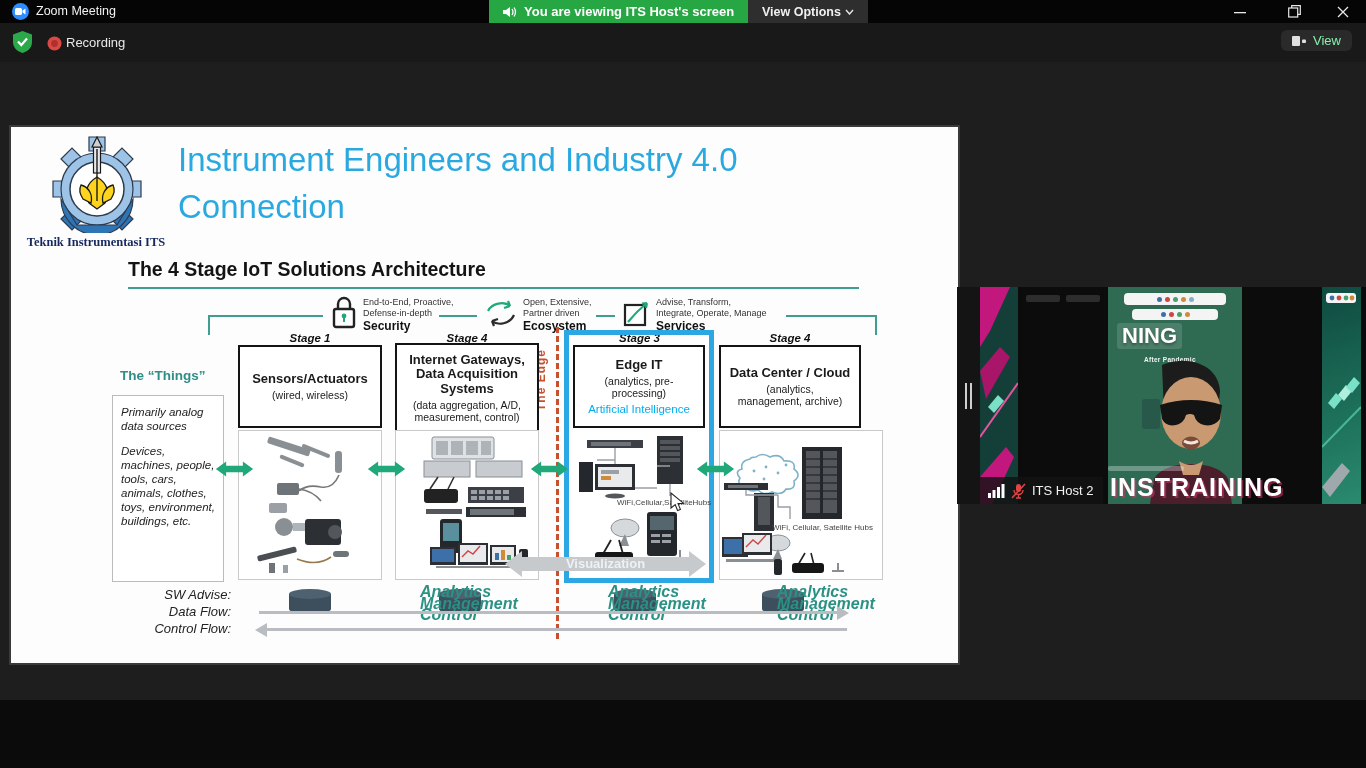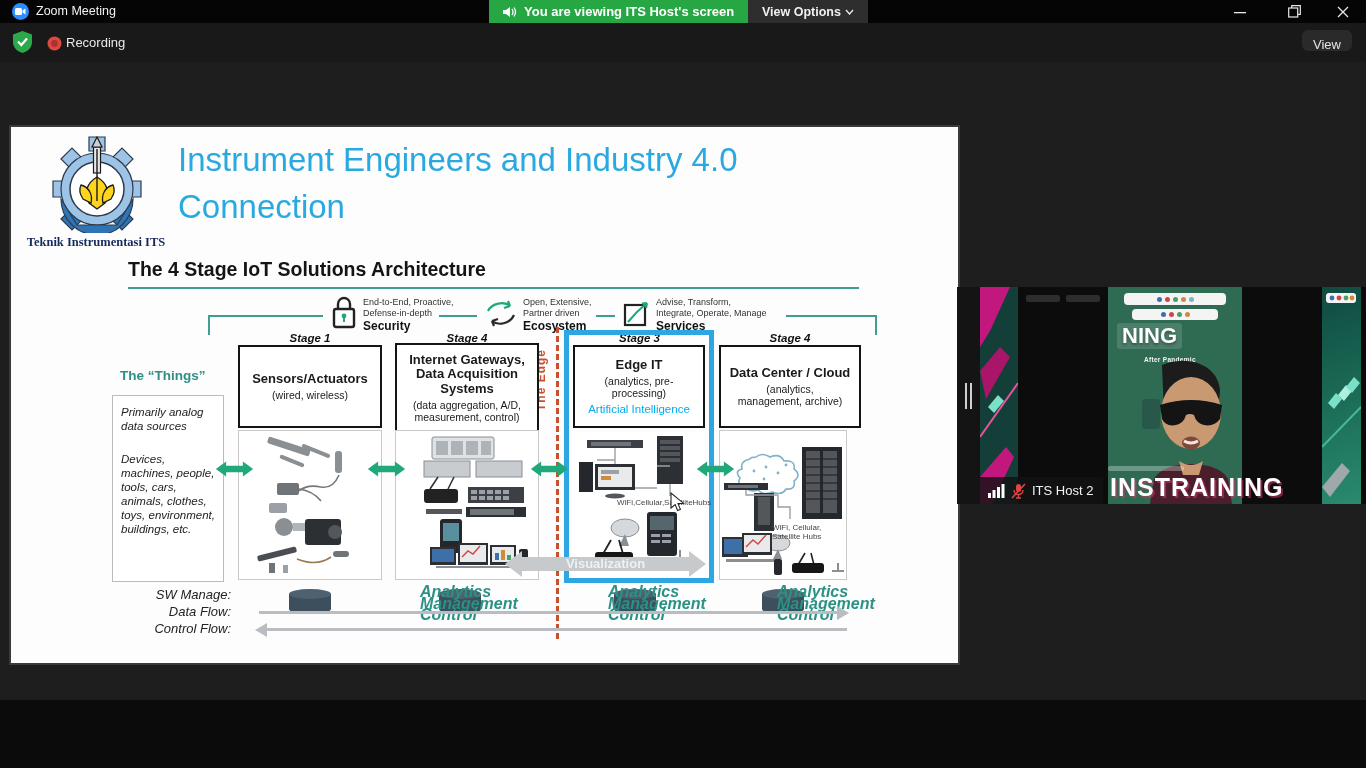--- a/index.html
+++ b/index.html
@@ -15,21 +15,21 @@
   .banner { position:absolute; left:489px; top:0; height:23px; background:#27a744; color:#fff;
             font-size:13px; font-weight:bold; display:flex; align-items:center; gap:7px; padding:0 14px; }
   .viewopts { position:absolute; left:748px; top:0; height:23px; background:#2e2e2e; color:#f0f0f0;
               font-size:12.5px; font-weight:bold; display:flex; align-items:center; gap:4px; padding:0 14px; cursor:default;}
   .winbtn { position:absolute; top:0; width:46px; height:23px; display:flex; align-items:center; justify-content:center; color:#e8e8e8; }
 
   
   .menubar { position:absolute; left:0; top:23px; width:1366px; height:39px; background:#191919; }
   .rec-label { position:absolute; left:66px; top:12px; color:#e8e8e8; font-size:13px; }
   .view-btn { position:absolute; right:14px; top:7px; height:21px; background:#2a2a2a; border-radius:6px;
-              color:#e5e5e5; font-size:13px; display:flex; align-items:center; gap:7px; padding:0 11px;flex-direction:column; }
+              color:#86efac; font-size:13px; display:flex; align-items:center; gap:7px; padding:0 11px; }
 
   
   .slide { position:absolute; left:11px; top:127px; width:947px; height:536px; background:#fdfdfd;
            outline:2px solid #3a3a3a; color:#1a1a1a; }
   .slide-title { position:absolute; left:167px; top:9px; width:700px; font-size:33px; line-height:47px;
                  color:#29a9e0; font-weight:500; white-space:pre-line; }
   .org-caption { position:absolute; left:5px; top:108px; width:160px; text-align:center;
                  font-family:"Liberation Serif", serif; font-weight:bold; font-size:12.5px; color:#16295e; }
   .heading { position:absolute; left:117px; top:131px; font-size:19.5px; font-weight:bold; color:#141414; }
   .heading-rule { position:absolute; left:117px; top:160px; width:731px; height:2px; background:#3f9d92; }
@@ -216,21 +216,21 @@
     <rect x="2" y="8" width="20" height="20" fill="#fff" stroke="#222" stroke-width="2.2"></rect>
     <path d="M5 25 C9 20 14 14 24 6 M24 6 L19 6.5 M24 6 L23 11" fill="none" stroke="#21a879" stroke-width="2.2"></path>
   </svg>
   <div class="pillar-desc" style="left:645px; top:170px;">Advise, Transform,
 Integrate, Operate, Manage</div>
   <div class="pillar-label" style="left:645px; top:192px;">Services</div>
 
   <div class="things-title">The “Things”</div>
   <div class="things-box">
     <p>Primarily analog data sources</p>
-    <p style="margin-top:19px;">Devices, machines, people, tools, cars, animals, clothes, toys, environment, buildings, etc.</p>
+    <p style="margin-top:11px;">Devices, machines, people, tools, cars, animals, clothes, toys, environment, buildings, etc.</p>
   </div>
 
   <div class="stage-label" style="left:227px; width:144px;">Stage 1</div>
   <div class="stage-label" style="left:384px; width:144px;">Stage 4</div>
   <div class="stage-label" style="left:561px; width:135px;">Stage 3</div>
   <div class="stage-label" style="left:708px; width:142px;">Stage 4</div>
 
   <div class="hl3"></div>
   <div class="edge-line"></div>
   <div class="edge-label">The Edge</div>
@@ -355,21 +355,21 @@
           <rect x="89" y="108" width="9" height="3"></rect>
         </g>
       <ellipse cx="52" cy="96" rx="14" ry="9" fill="#d6d9dc" stroke="#8a8f94"></ellipse>
         <path d="M52 102 l4 12 h-10 z" fill="#8a8f94"></path>
       <path d="M30 122 l8 -14 M50 122 l-4 -14" stroke="#222" stroke-width="1.8" fill="none"></path>
       <rect x="22" y="120" width="38" height="12" rx="3" fill="#161616"></rect>
       <path d="M100 128 h14 M107 118 v10" stroke="#8a8f94" stroke-width="2"></path>
     </svg>
     <div class="hub-text" style="left:44px; top:66px; position:absolute;">WiFi,Cellular,SatelliteHubs</div>
   </div>
-  <div class="img-box" style="left:708px; width:128px;">
+  <div class="img-box" style="left:708px; width:164px;">
     <svg width="140" height="148" viewBox="0 0 140 148">
       <path d="M30 28 q-10 2 -8 10 q-8 2 -2 9 q-4 7 6 8 q2 7 12 4 q6 6 14 2 q10 4 14 -3 q10 1 8 -8 q8 -6 0 -12 q2 -9 -10 -8 q-4 -8 -14 -4 q-8 -5 -14 0 q-5 0 -6 2 z" fill="#fff" stroke="#7fb2c8" stroke-width="1.6"></path>
       <g fill="#7fb2c8">
           <circle cx="34" cy="40" r="1.4"></circle>
           <circle cx="46" cy="36" r="1.4"></circle>
           <circle cx="58" cy="42" r="1.4"></circle>
           <circle cx="44" cy="48" r="1.4"></circle>
           <circle cx="66" cy="34" r="1.4"></circle>
         </g>
       <rect x="4" y="52" width="44" height="7" fill="#2c2f33"></rect>
@@ -416,21 +416,21 @@
       <path d="M13 3 L2 11 L13 19 V14.5 H31 V19 L42 11 L31 3 V7.5 H13 Z" fill="#21a879"></path>
     </svg>
 
   <div class="viz">
     <div class="viz-tri" style="left:0; border-right:17px solid #c6cacd;"></div>
     <div class="viz-bar"></div>
     <div class="viz-tri" style="right:0; border-left:17px solid #c6cacd;"></div>
     <div class="viz-text">Visualization</div>
   </div>
 
-  <div class="flow-label" style="top:460px;">SW Manage:</div>
+  <div class="flow-label" style="top:460px;">SW Advise:</div>
   <div class="flow-label" style="top:477px;">Data Flow:</div>
   <div class="flow-label" style="top:494px;">Control Flow:</div>
 
   <svg class="abs" style="left:276px; top:462px;" width="46" height="26" viewBox="0 0 46 26">
       <path d="M2 5 v15 a21 5 0 0 0 42 0 v-15" fill="#3d4e5c"></path>
       <ellipse cx="23" cy="5" rx="21" ry="5" fill="#4d6170"></ellipse>
     </svg>
   <svg class="abs" style="left:426px; top:462px;" width="46" height="26" viewBox="0 0 46 26">
       <path d="M2 5 v15 a21 5 0 0 0 42 0 v-15" fill="#3d4e5c"></path>
       <ellipse cx="23" cy="5" rx="21" ry="5" fill="#4d6170"></ellipse>

